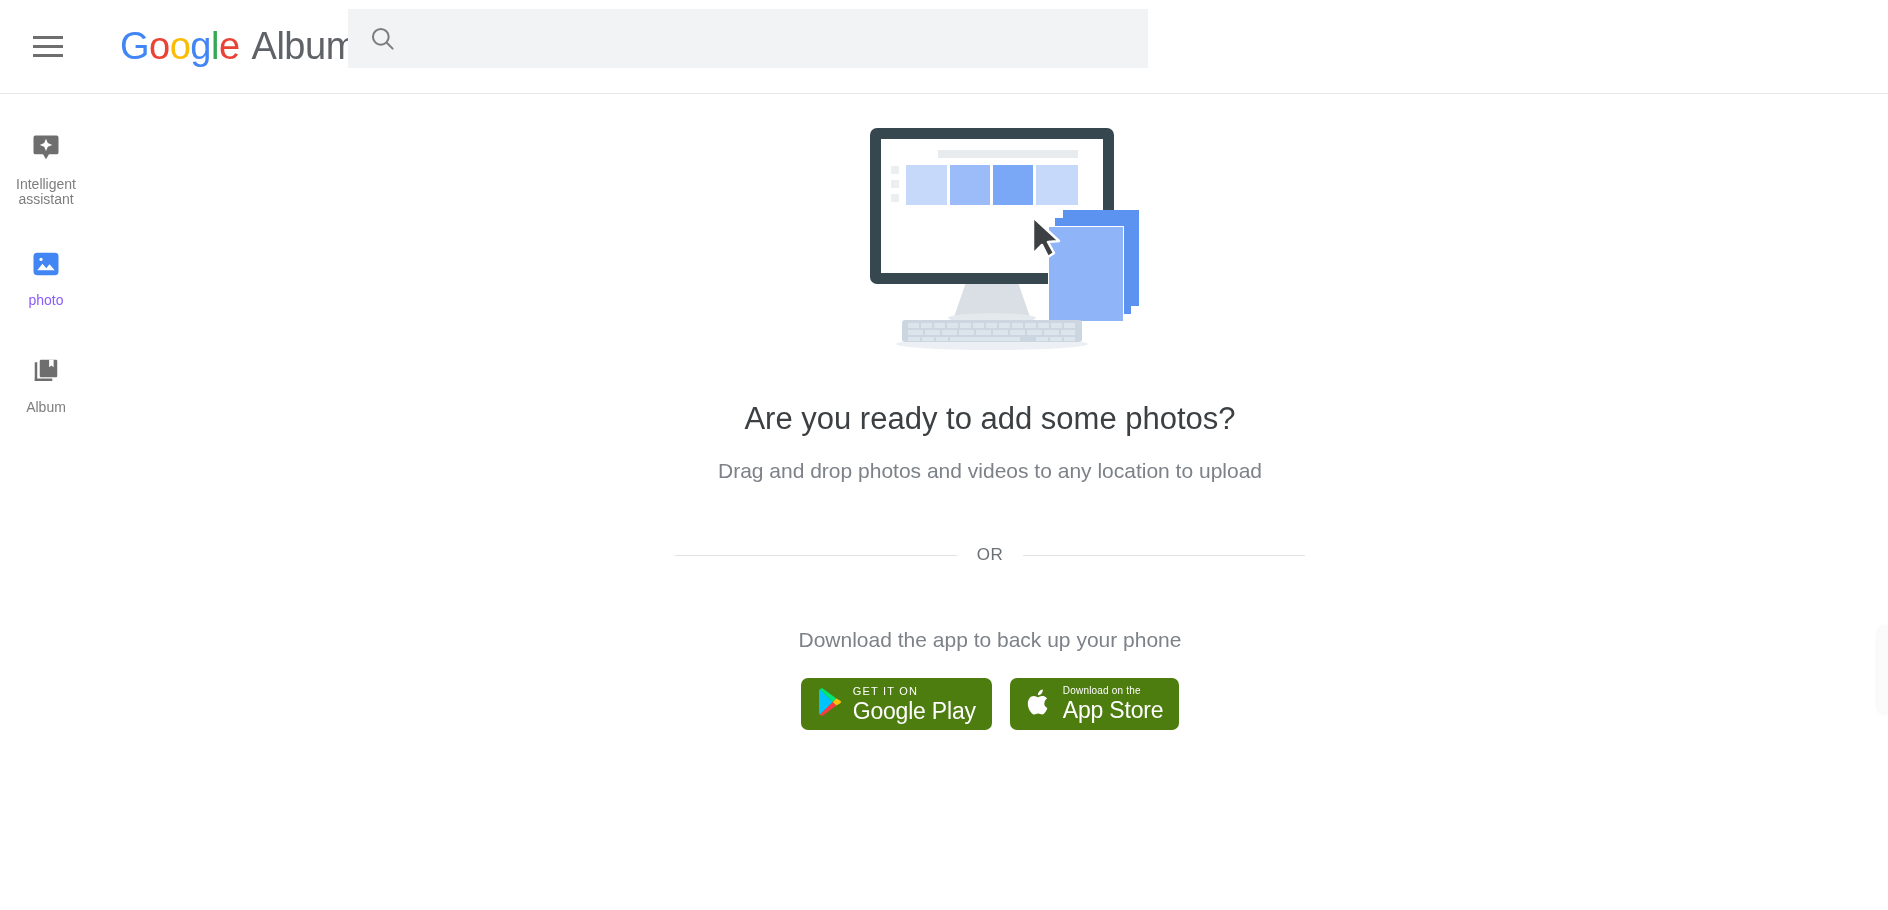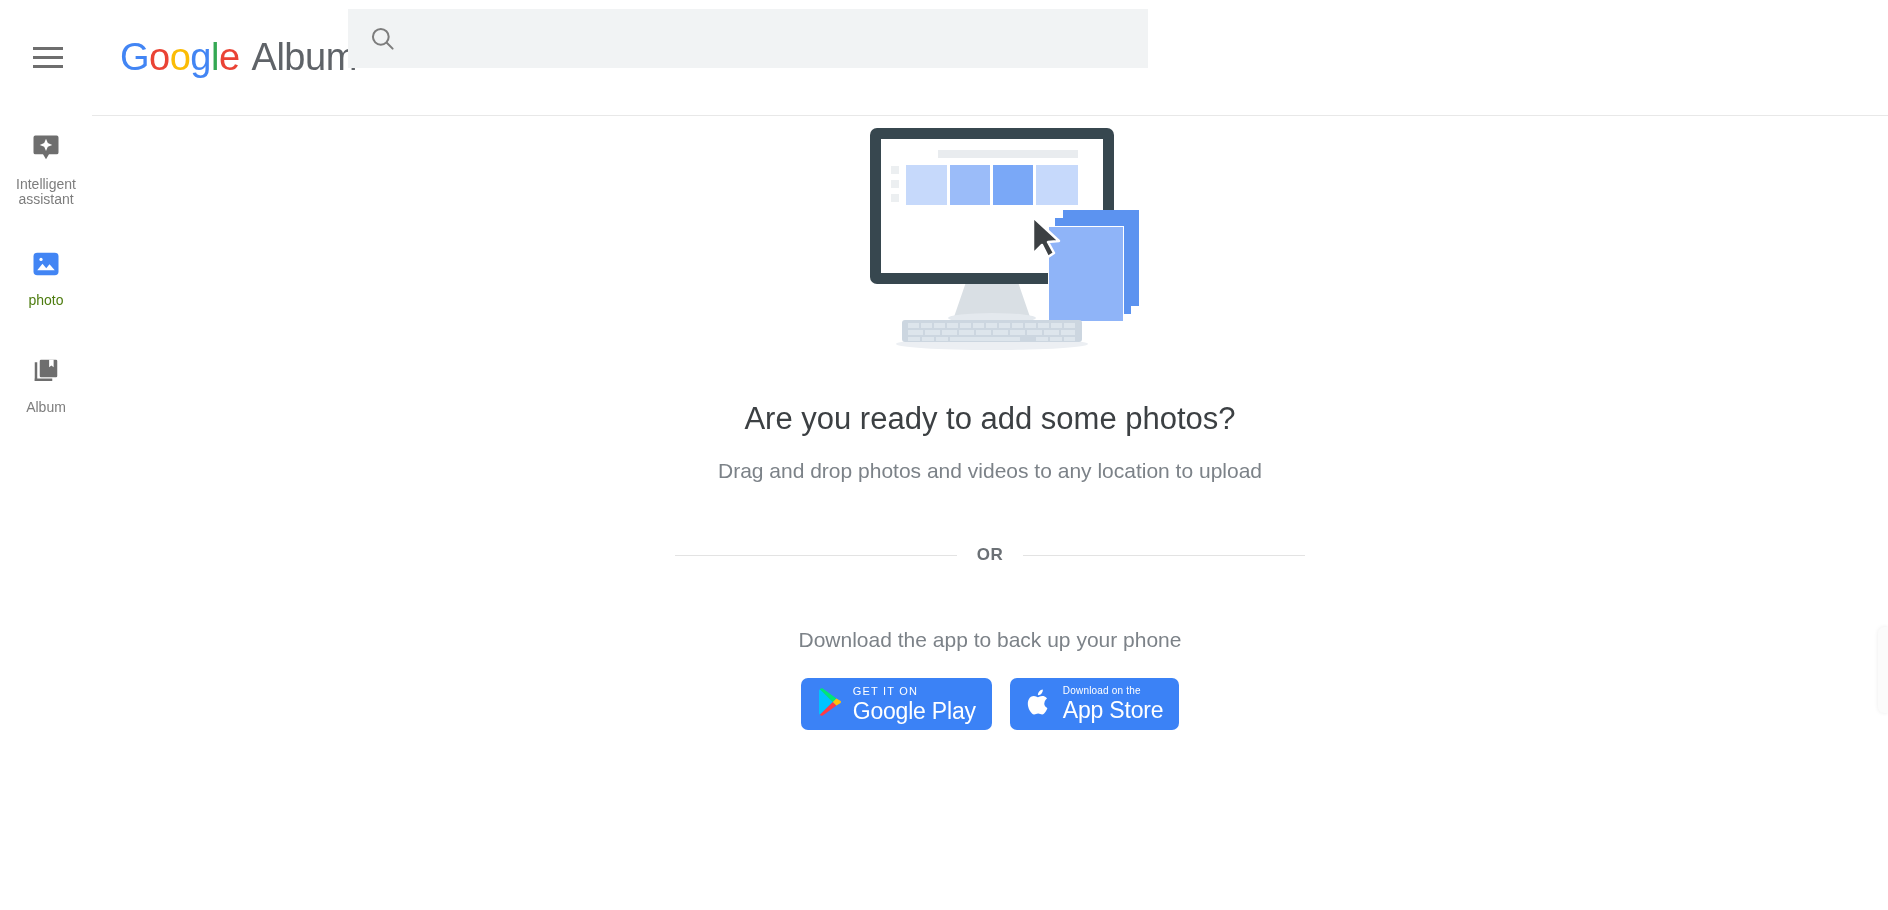--- a/index.html
+++ b/index.html
@@ -7,21 +7,21 @@
     margin: 0; padding: 0;
     width: 1888px; height: 910px;
     background: #ffffff;
     font-family: "Liberation Sans", "DejaVu Sans", sans-serif;
     overflow: hidden;
   }
 
   
   .header {
     position: absolute; top: 0; left: 0;
-    width: 1888px; height: 116px;
+    width: 1888px; height: 94px;
     background: #ffffff;
     border-bottom: 1px solid #e8e8e8;
     display: flex; align-items: center;
   }
   .hamburger {
     width: 48px; height: 48px; margin-left: 24px;
     display: flex; flex-direction: column; justify-content: center;
     align-items: center; gap: 6px; cursor: pointer;
   }
   .hamburger span {
@@ -96,47 +96,47 @@
   }
   .nav-item {
     width: 92px; padding: 18px 4px 6px;
     display: flex; flex-direction: column; align-items: center;
     cursor: pointer; text-align: center;
   }
   .nav-item .nav-label {
     margin-top: 10px; font-size: 14px; color: #7d7d7d; line-height: 15px;
     max-width: 82px;
   }
-  .nav-item.active .nav-label { color: #4d7c0f; }
+  .nav-item.active .nav-label { color: #8b5cf6; }
 
   
   .main {
     position: absolute; left: 92px; top: 95px;
     width: 1796px; height: 675px;
     display: flex; flex-direction: column; align-items: center;
   }
   .illustration { margin-top: 27px; }
   .headline {
     margin-top: 40px; font-size: 31px; color: #3c4043; font-weight: 400;
   }
   .subhead {
     margin-top: 22px; font-size: 21px; color: #7c8288; font-weight: 400;
   }
   .or-row {
     margin-top: 62px; width: 630px;
     display: flex; align-items: center; justify-content: center; gap: 20px;
   }
   .or-row .line { flex: 1; height: 1px; background: #e3e3e3; }
-  .or-row .or-text { font-size: 17px; color: #6b7075; letter-spacing: 0.5px; font-weight: bold; }
+  .or-row .or-text { font-size: 17px; color: #6b7075; letter-spacing: 0.5px; }
   .download-text {
     margin-top: 63px; font-size: 21px; color: #7c8288;
   }
   .badges { margin-top: 26px; display: flex; gap: 18px; align-items: center; }
   .badge {
-    background: #3b82f6; border-radius: 7px;
+    background: #4d7c0f; border-radius: 7px;
     height: 52px; display: flex; align-items: center; cursor: pointer;
     padding: 0 16px; gap: 11px;
   }
   .badge .b-text { display: flex; flex-direction: column; line-height: 1; color: #fff; }
   .badge .b-small { font-size: 11px; letter-spacing: 1.2px; margin-bottom: 3px; }
   .badge .b-large { font-size: 23px; letter-spacing: -0.2px; }
   .badge-apple .b-small { font-size: 10px; letter-spacing: 0.2px; }
 
   .edge-tab {
     position: absolute; right: 0; top: 627px;

